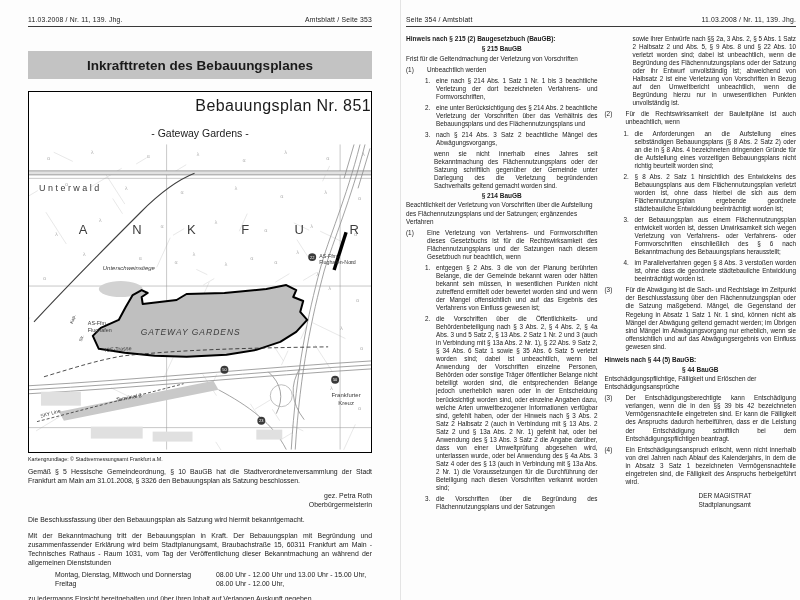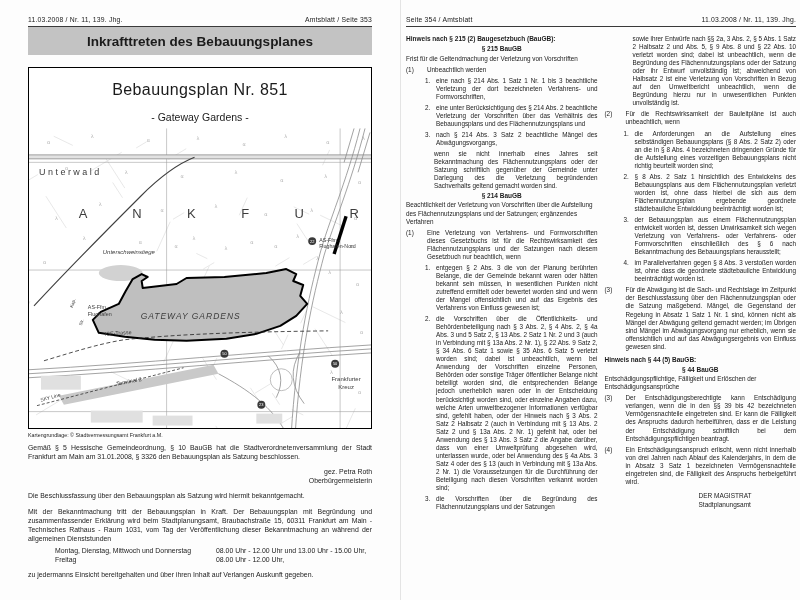--- a/index.html
+++ b/index.html
@@ -3,24 +3,24 @@
 <meta charset="utf-8">
 <style>
   html,body{margin:0;padding:0;}
   body{width:800px;height:600px;background:#fdfdfd;color:#1b1b1b;
        font-family:"Liberation Sans", sans-serif;overflow:hidden;position:relative;}
   .sheet{position:absolute;top:0;height:600px;box-sizing:border-box;}
   #left-page{left:0;width:400px;padding:16px 28px 0 28px;}
   #right-page{left:400px;width:400px;padding:16px 4px 0 5px;border-left:1px solid #e4e4e4;}
   .hdr{display:flex;justify-content:space-between;font-size:6.8px;
        border-bottom:1px solid #3a3a3a;padding-bottom:3px;letter-spacing:.2px;}
-  .title-bar{margin-top:0;background:#c3c3c3;text-align:center;font-weight:bold;
+  .title-bar{margin-top:24px;background:#c3c3c3;text-align:center;font-weight:bold;
        font-size:13.5px;padding:7px 0 6px 0;}
   .map-box{margin-top:12px;border:1.2px solid #000;height:362px;box-sizing:border-box;overflow:hidden;background:#fff;}
-  .map-title{text-align:center;font-size:16px;margin-top:13px;letter-spacing:.4px;}
+  .map-title{text-align:right;font-size:16px;margin-top:5px;letter-spacing:.4px;}
   .map-sub{text-align:center;font-size:10.5px;margin-top:12px;}
   #map-svg{display:block;margin-top:5px;width:344px;height:306px;}
   .caption{font-size:5.3px;margin-top:3px;color:#222;}
   .para{font-size:6.9px;line-height:1.28;text-align:justify;margin-top:6px;}
   .sig{text-align:right;font-size:6.9px;line-height:1.3;margin-top:6px;}
   .para2m{margin-top:8px;}
   .hours{margin:3px 0 0 27px;font-size:6.9px;line-height:1.3;}
   .hours-row{display:flex;}
   .hours-days{width:161px;flex-shrink:0;}
   .cols{display:flex;gap:7px;margin-top:8px;}

